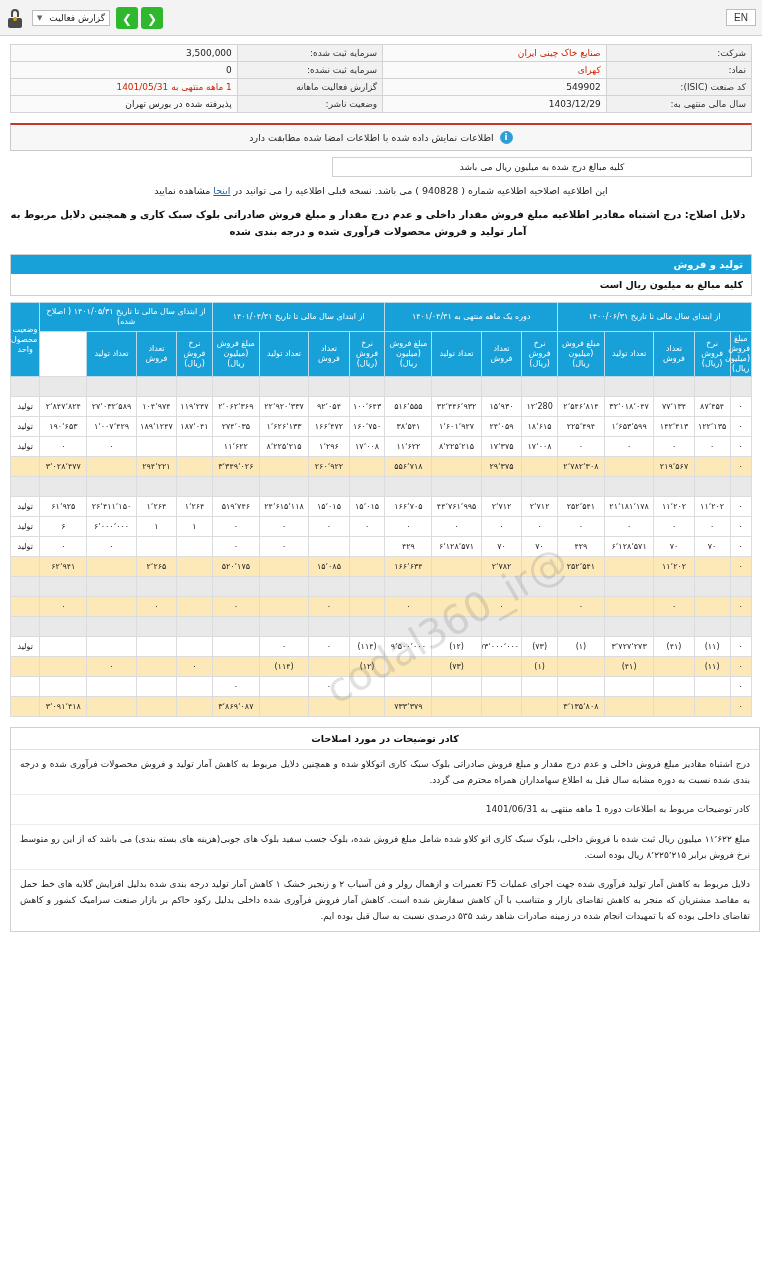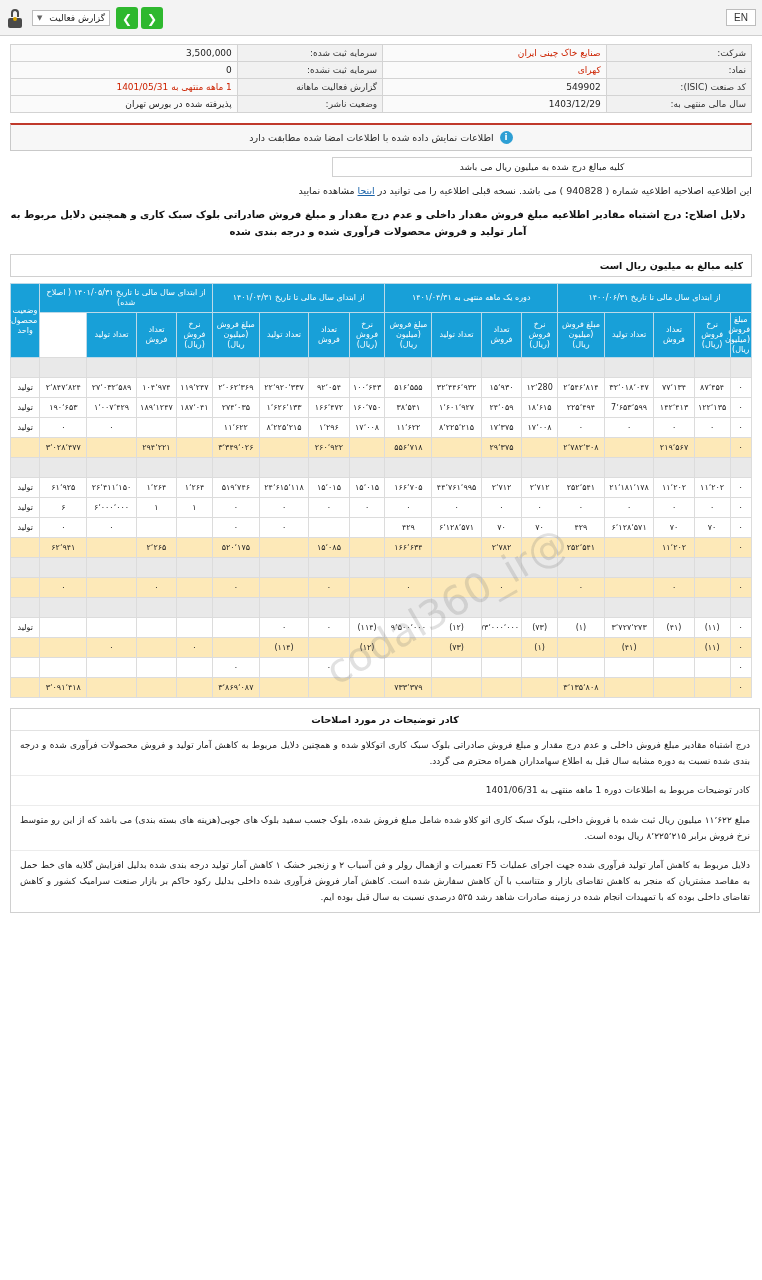--- a/index.html
+++ b/index.html
@@ -129,21 +129,21 @@
     font-size: 9px;
     padding: 4px 6px;
     text-align: center;
     color: #222;
     width: 420px;
   }
 
   .amend-note {
     margin: 8px 10px 0 10px;
     font-size: 9.5px;
-    text-align: right;
+    text-align: center;
     color: #222;
   }
   .amend-note a { color: #1a62a8; text-decoration: underline; }
 
   .reason {
     margin: 10px 16px 0 10px;
     font-size: 10px;
     font-weight: bold;
     text-align: center;
     color: #111;
@@ -305,20 +305,21 @@
 
 <div class="amend-note">
   <span>این اطلاعیه اصلاحیه اطلاعیه شماره ( 940828 ) می باشد. نسخه قبلی اطلاعیه را می توانید در</span>
   <a href="#">اینجا</a>
   <span>مشاهده نمایید</span>
 </div>
 
 <div class="reason">دلایل اصلاح: درج اشتباه مقادیر اطلاعیه مبلغ فروش مقدار داخلی و عدم درج مقدار و مبلغ فروش صادراتی بلوک سبک کاری و همچنین دلایل مربوط به آمار تولید و فروش محصولات فرآوری شده و درجه بندی شده</div>
 
 <div class="section">
+  <div class="section-title">تولید و فروش</div>
   <div class="section-sub">کلیه مبالغ به میلیون ریال است</div>
 </div>
 
 <div class="tablewrap">
   <div class="watermark">@codal360_ir</div>
   <table class="data">
     <colgroup>
       <col style="width:3.3%">
         <col style="width:5.5%">
         <col style="width:6.2%">
@@ -403,21 +404,21 @@
           <td>۱۱۹٬۲۴۷</td>
           <td>۱۰۴٬۹۷۴</td>
           <td>۲۷٬۰۳۲٬۵۸۹</td>
           <td>۲٬۸۴۷٬۸۲۴</td>
           <td class="unit">تولید</td>
         </tr>
         <tr class="r-white">
           <td>۰</td>
           <td>۱۲۲٬۱۳۵</td>
           <td>۱۴۲٬۴۱۳</td>
-          <td>7٬۶۵۳٬۵۹۹</td>
+          <td>۱٬۶۵۳٬۵۹۹</td>
           <td>۲۲۵٬۴۹۴</td>
           <td>۱۸٬۶۱۵</td>
           <td>۲۴٬۰۵۹</td>
           <td>۱٬۶۰۱٬۹۲۷</td>
           <td>۳۸٬۵۴۱</td>
           <td>۱۶۰٬۷۵۰</td>
           <td>۱۶۶٬۴۷۲</td>
           <td>۱٬۶۲۶٬۱۳۳</td>
           <td>۲۷۴٬۰۳۵</td>
           <td>۱۸۷٬۰۴۱</td>

